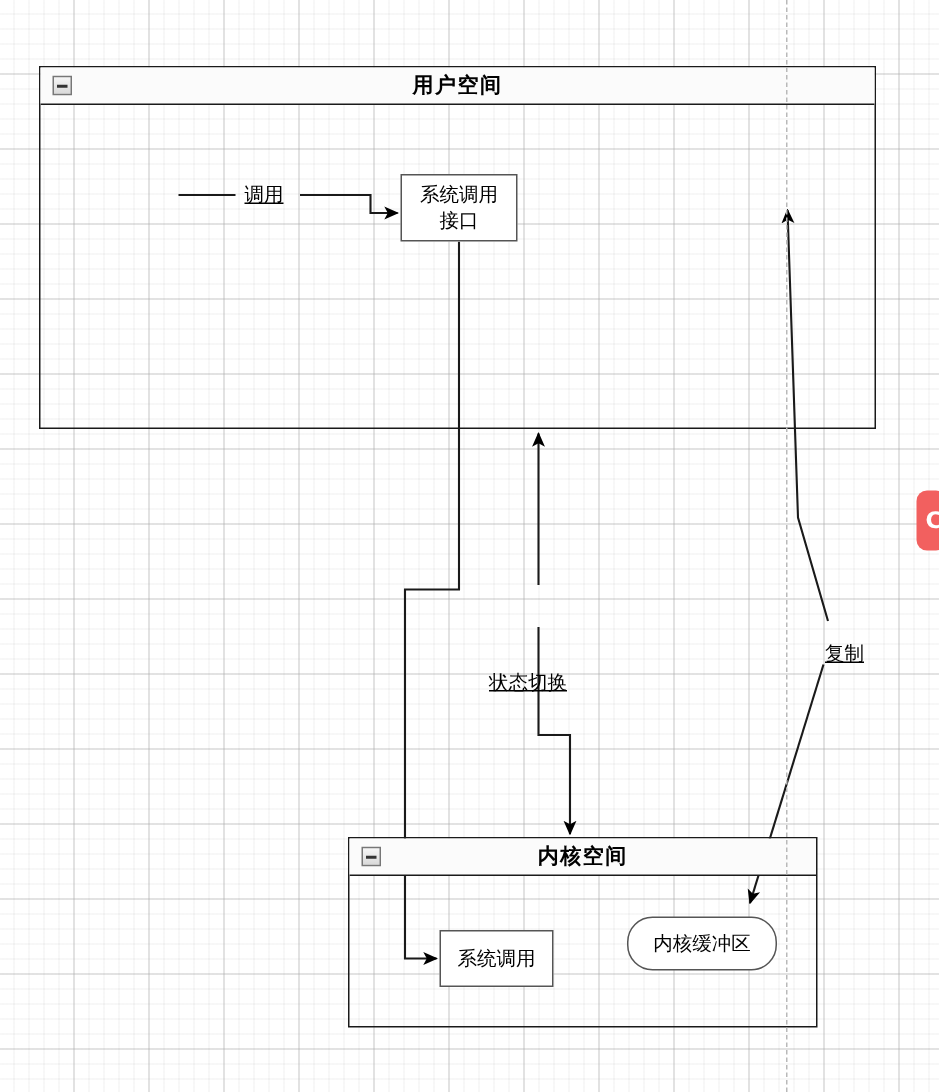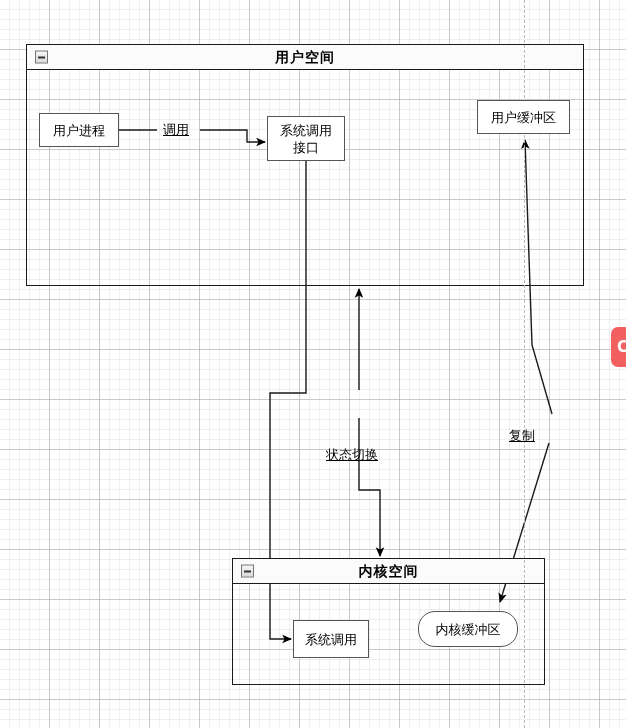--- a/index.html
+++ b/index.html
@@ -188,34 +188,32 @@
   </div>
 
   <div class="lane" id="lane-kernel-space" style="left: 232px; top: 558px; width: 313px; height: 127px;">
     <div class="lane-header">
       <span class="collapse-btn"></span>
       <span class="lane-title">内核空间</span>
     </div>
     <div class="lane-body"></div>
   </div>
 
-  <div class="node" id="node-user-process" style="left: 39px; top: 113px; width: 80px; height: 34px;">用户进程</div>
 
   <div class="node" id="node-syscall-api" style="left: 267px; top: 116px; width: 78px; height: 45px;">系统调用
 接口</div>
 
-  <div class="node" id="node-user-buffer" style="left: 477px; top: 100px; width: 93px; height: 34px;">用户缓冲区</div>
 
   <div class="node" id="node-syscall" style="left: 293px; top: 620px; width: 76px; height: 38px;">系统调用</div>
 
   <div class="node" id="node-kernel-buffer" style="left: 418px; top: 611px; width: 100px; height: 36px; border-radius: 17px;">内核缓冲区</div>
 
   <div class="edge-label" id="label-call" style="left: 163px; top: 121px;">调用</div>
 
   <div class="edge-label" id="label-state-switch" style="left: 326px; top: 402px; margin-top: 44px;">状态切换</div>
 
-  <div class="edge-label" id="label-copy" style="left: 509px; top: 427px;">复制</div>
+  <div class="edge-label" id="label-copy" style="left: 550px; top: 427px;">复制</div>
 
   <div class="side-tab" id="side-tab" style="left: 611px; top: 327px; width: 20px; height: 40px; background: rgb(242, 96, 95);">
     <span class="glyph">C</span>
   </div>
 
 </div>
 
 </body></html>

